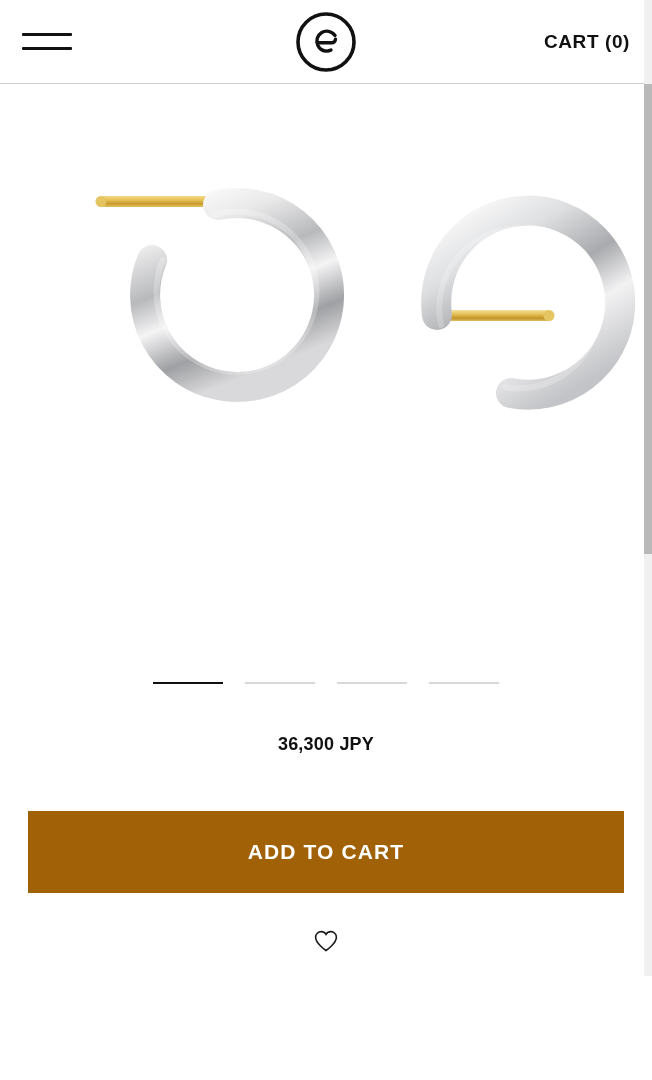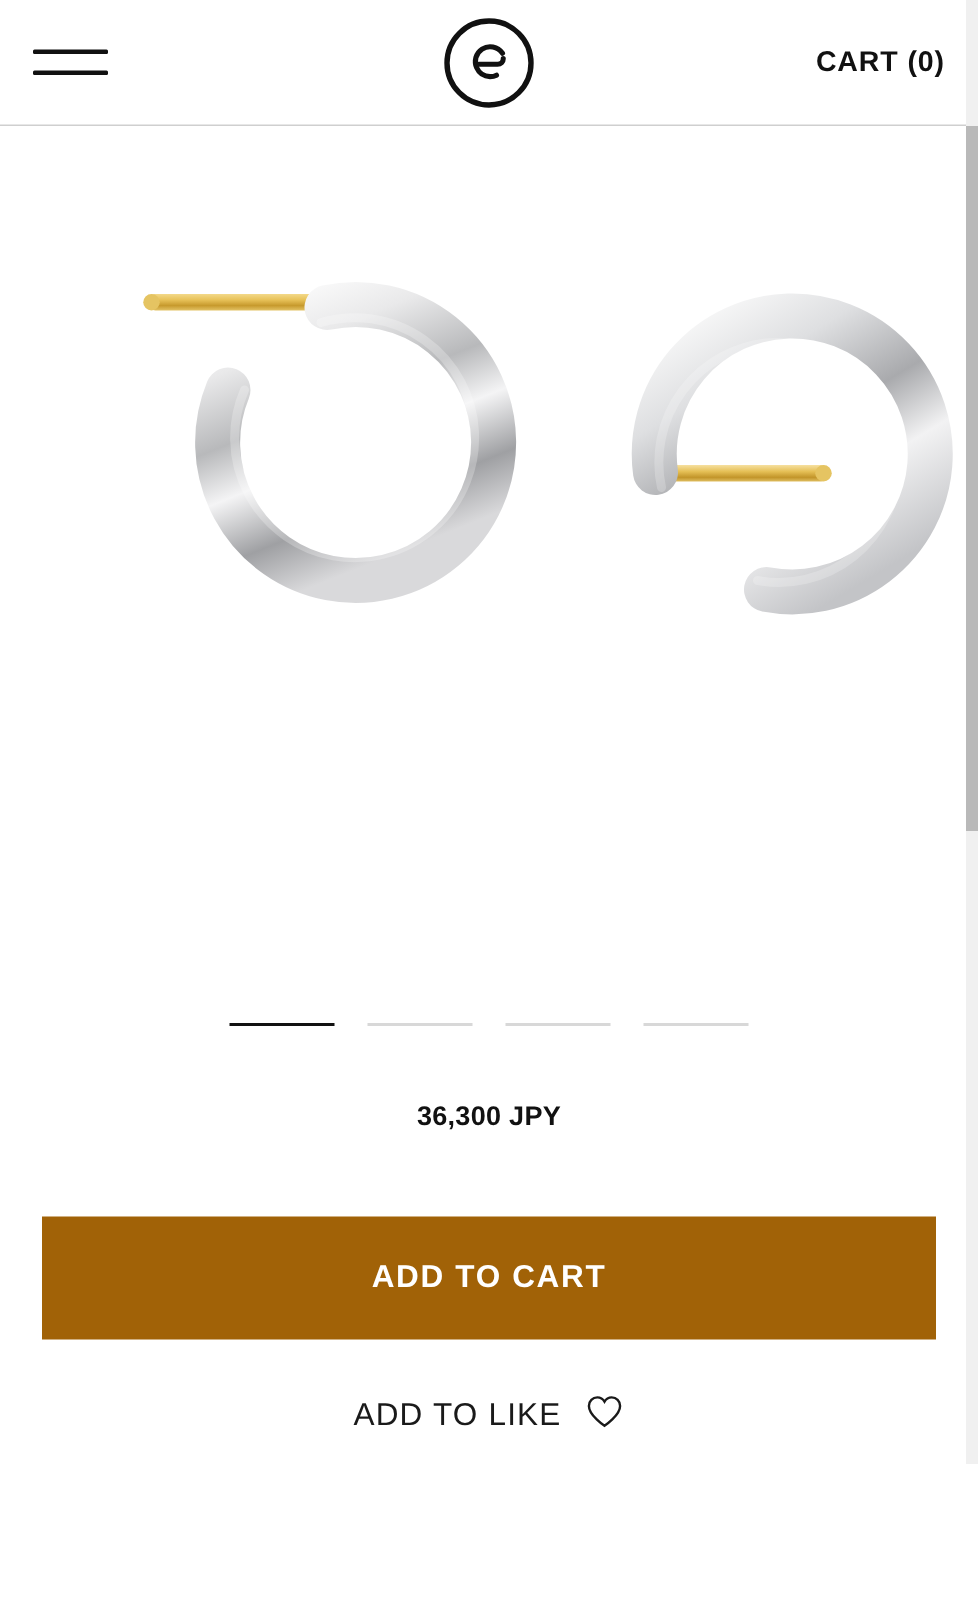--- a/index.html
+++ b/index.html
@@ -268,21 +268,20 @@
     <span class="bar-item"></span>
   </div>
 
   <div class="info">
     <div class="price">36,300 JPY</div>
   </div>
 
   <button class="cart-btn">ADD TO CART</button>
 
   <div class="like-row">
-    <span class="like-label">ADD TO LIKE</span>
     <span class="heart-icon">
       <svg width="26" height="24" viewBox="0 0 26 24" aria-hidden="true">
         <path d="M13 21.5S2.6 14.6 2.6 8.3C2.6 5 5.1 2.6 8.2 2.6c2 0 3.8 1.1 4.8 2.8 1-1.7 2.8-2.8 4.8-2.8 3.1 0 5.6 2.4 5.6 5.7 0 6.3-10.4 13.2-10.4 13.2z" fill="none" stroke="#1a1a1a" stroke-width="1.6"></path>
       </svg>
     </span>
   </div>
 
   <div class="scrollbar-track">
     <div class="scrollbar-thumb"></div>
   </div>

